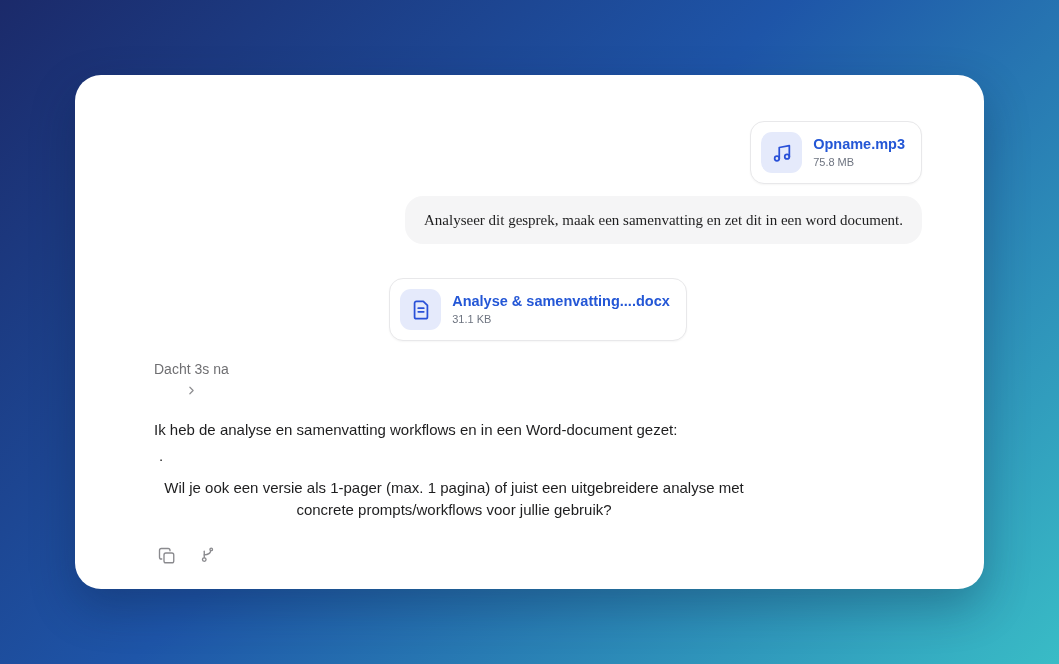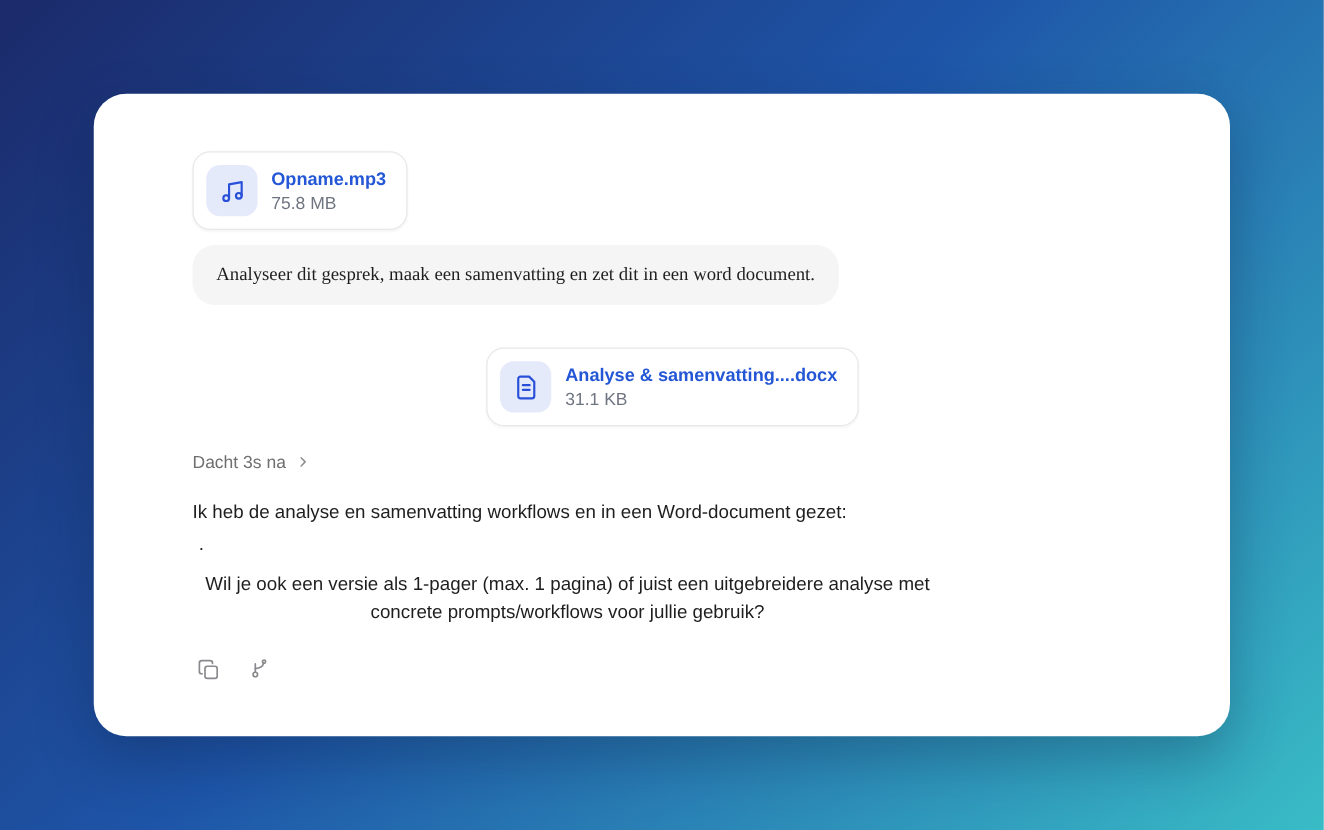--- a/index.html
+++ b/index.html
@@ -22,21 +22,21 @@
     height: 514px;
     background: #ffffff;
     border-radius: 26px;
     box-shadow: 0 18px 45px rgba(10, 25, 60, 0.30);
     box-sizing: border-box;
     padding: 46px 62px 0 79px;
     display: flex;
     flex-direction: column;
   }
   .row { display: flex; width: 100%; }
-  .row.right { }
+  .row.right { justify-content: flex-end; }
   .row.left { justify-content: center; }
 
   
   .file-card {
     display: flex;
     align-items: center;
     gap: 11px;
     background: #ffffff;
     border: 1px solid #e8e8ea;
     border-radius: 14px;
@@ -59,21 +59,21 @@
   .file-meta { display: flex; flex-direction: column; justify-content: center; gap: 2px; }
   .file-name {
     color: #2457d6;
     font-size: 14.5px;
     font-weight: 700;
     line-height: 18px;
     white-space: nowrap;
   }
   .file-size {
     color: #6e7480;
-    font-size: 14px;
+    font-size: 11px;
     line-height: 15px;
   }
 
   
   .user-bubble {
     margin-top: 12px;
     background: #f5f5f6;
     border-radius: 18px;
     padding: 13px 19px;
     max-width: 503px;
@@ -88,20 +88,21 @@
   
   .thinking-row {
     margin-top: 20px;
     display: flex;
     align-items: center;
     gap: 7px;
     color: #6f6f72;
     font-size: 14px;
     cursor: pointer;
     width: fit-content;
+    flex-direction: column;
   }
   .thinking-row svg { width: 13px; height: 13px; stroke: #8d8d90; }
 
   .assistant-p {
     font-size: 15px;
     line-height: 22px;
     color: #1e1e1f;
   }
   .p1 { margin-top: 22px; }
   .p2 { margin-top: 13px; max-width: 600px; text-align: center; }

